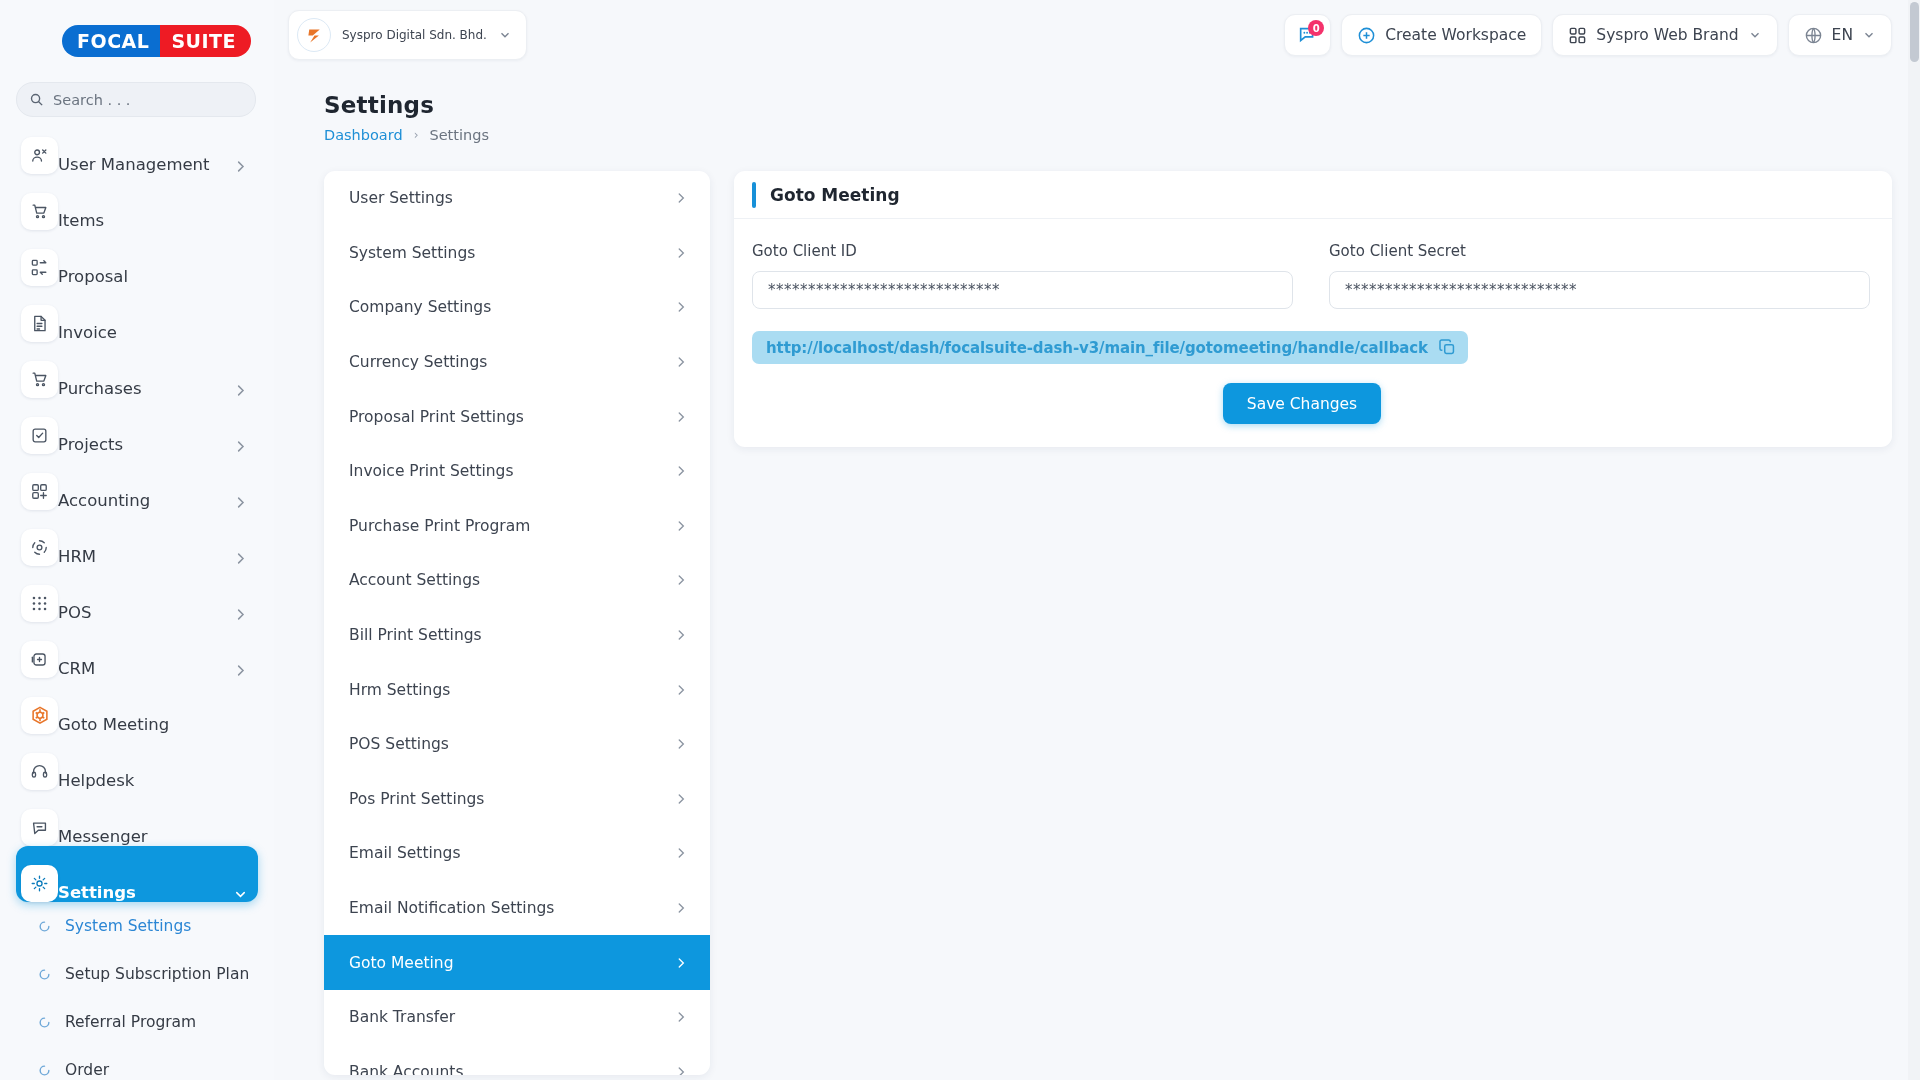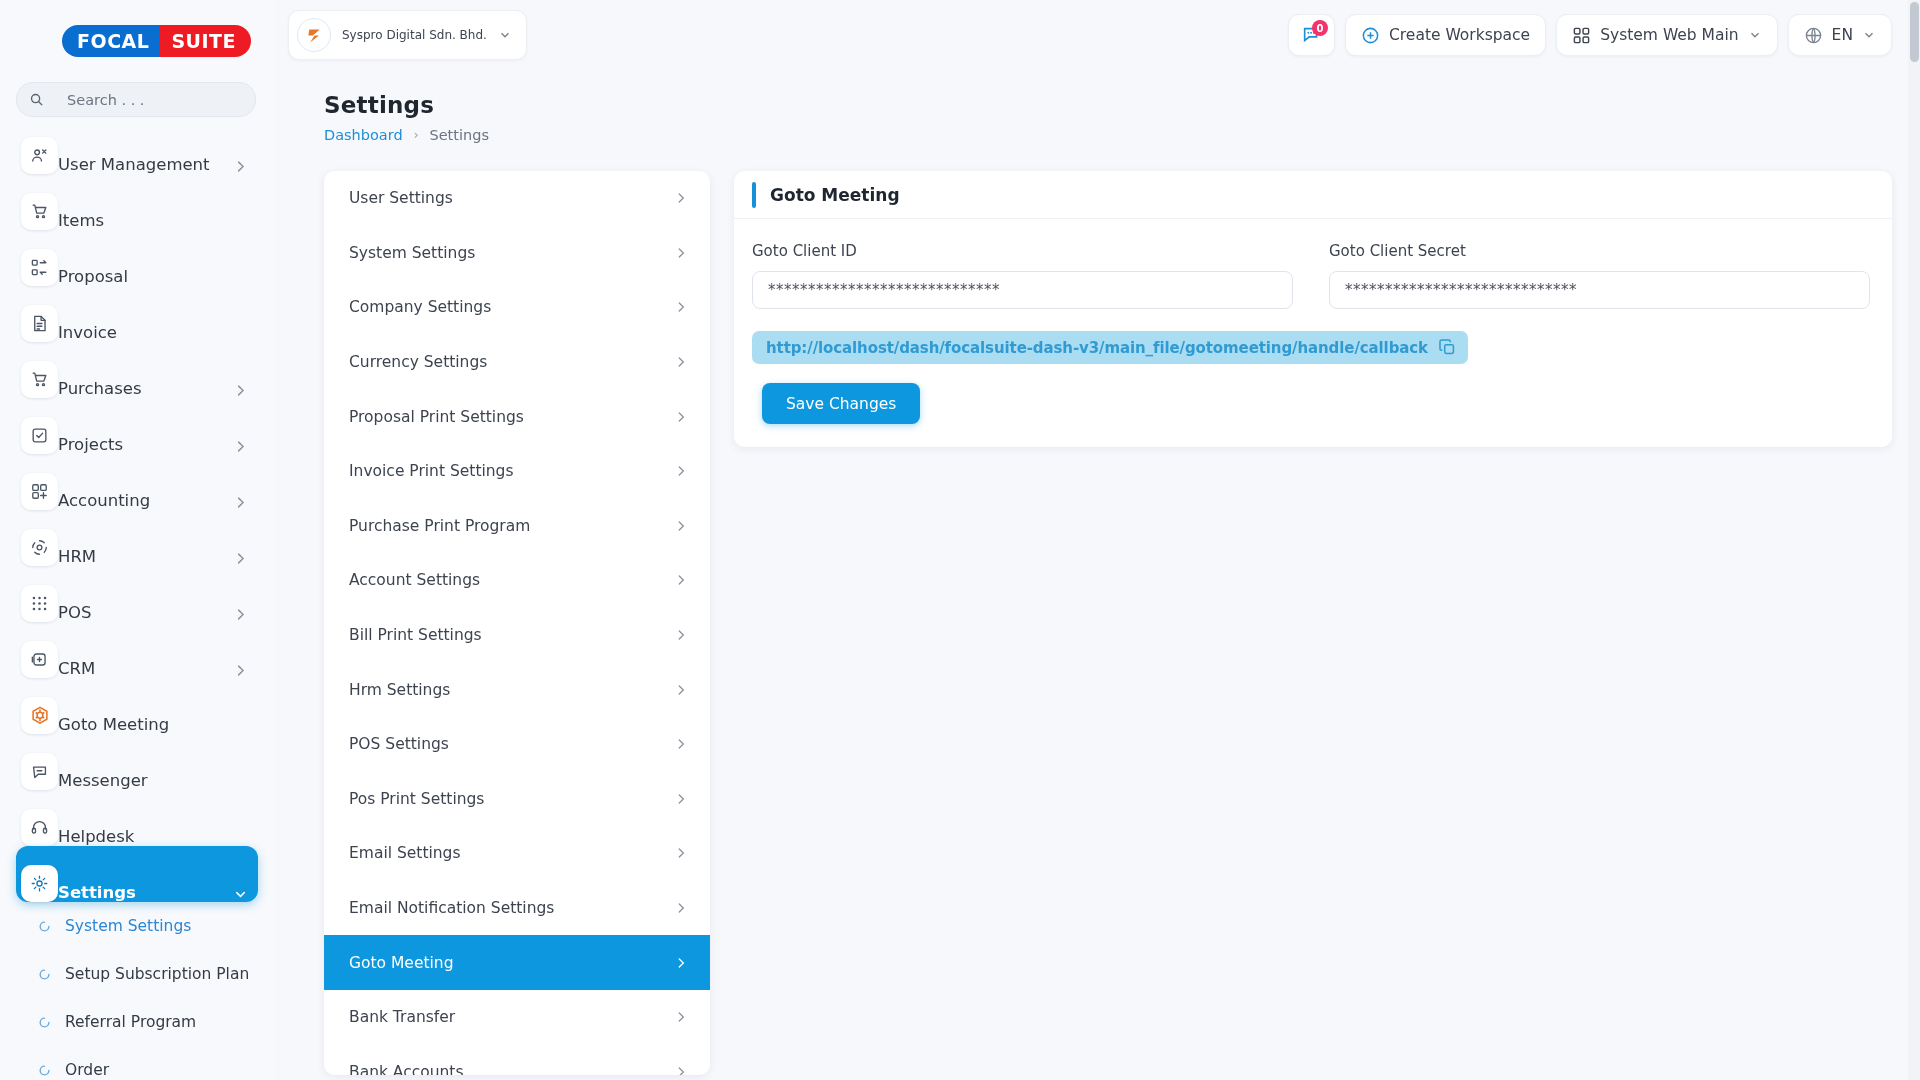--- a/index.html
+++ b/index.html
@@ -22,21 +22,21 @@
     height: 82px; display: flex; align-items: center; padding-left: 62px;
   }
   .logo-pill { display: inline-flex; border-radius: 30px; overflow: hidden;
     font-weight: bold; font-size: 19px; letter-spacing: .5px; }
   .logo-a { background: #0a6ed1; color: #fff; padding: 5px 11px 5px 15px; }
   .logo-b { background: #ee1b24; color: #fff; padding: 5px 15px 5px 11px; text-align: center; }
 
   #search-box {
     margin: 0 18px 10px 16px; height: 35px;
     background: #eef1f6; border: 1px solid #e4e8ee; border-radius: 17px;
-    display: flex; align-items: center; padding: 0 12px; gap: 23px;
+    display: flex; align-items: center; padding: 0 12px; gap: 9px;
   }
   #search-box .sicon { width: 15px; height: 15px; flex: none; }
   #search-input {
     border: none; outline: none; background: transparent;
     font-family: inherit; font-size: 14.5px; color: #5a6472; width: 100%;
   }
   #search-input::placeholder { color: #6b7480; }
 
   #nav-scroll {
     position: absolute; top: 118px; left: 0; right: 0; bottom: 0;
@@ -156,21 +156,21 @@
   #callback-pill {
     display: inline-flex; align-items: flex-end; gap: 10px;
     background: #aadcf2; border-radius: 7px; padding: 7px 11px 7px 14px;
   }
   #callback-url {
     font-size: 15px; font-weight: bold; color: #2f9bd2; letter-spacing: -.1px;
   }
   #copy-btn { width: 19px; height: 19px; color: #2f9bd2; cursor: pointer; flex: none; }
   #callback-note { font-size: 12.5px; color: #e8737d; margin-top: 8px; padding-left: 2px; }
 
-  #detail-foot { padding: 19px 22px 23px 16px; display: flex; justify-content: flex-start; margin-left: 12px; }
+  #detail-foot { padding: 19px 22px 23px 0; display: flex; justify-content: center; }
   #save-btn {
     background: #0d97de; color: #fff; border: none; border-radius: 8px;
     height: 41px; padding: 0 24px; font-family: inherit; font-size: 15.5px;
     cursor: pointer; box-shadow: 0 2px 7px rgba(13,151,222,.35);
   }
 
   
   #win-scroll {
     position: absolute; right: 0; top: 0; width: 12px; height: 1080px;
     background: #f1f3f6;
@@ -333,35 +333,35 @@
             <path d="M12 2.6l7.5 4.3v8.6L12 19.8 4.5 15.5V6.9z"></path>
             <circle cx="12" cy="11.2" r="3.2"></circle>
             <path d="M12 4.5v3.4M12 14.4v3.4M7.3 8.2l2.6 1.6M14.1 12.8l2.6 1.6M16.7 8.2l-2.6 1.6M9.9 12.8l-2.6 1.6"></path>
           </svg>
         </span>
         <span class="nav-label">Goto Meeting</span>
       </div>
       <div class="nav-item">
         <span class="nav-ico">
           <svg width="19" height="19" viewBox="0 0 24 24" fill="none" stroke="currentColor" stroke-width="1.7" stroke-linecap="round" stroke-linejoin="round">
-            <path d="M4.5 6.5h15v9h-9l-4.5 4z"></path>
-            <path d="M9 11h6"></path>
-          </svg>
-        </span>
-        <span class="nav-label">Messenger</span>
-      </div>
-      <div class="nav-item">
-        <span class="nav-ico">
-          <svg width="19" height="19" viewBox="0 0 24 24" fill="none" stroke="currentColor" stroke-width="1.7" stroke-linecap="round" stroke-linejoin="round">
             <path d="M4.5 14v-2a7.5 7.5 0 0 1 15 0v2"></path>
             <rect x="3" y="13" width="4" height="6" rx="2"></rect>
             <rect x="17" y="13" width="4" height="6" rx="2"></rect>
           </svg>
         </span>
         <span class="nav-label">Helpdesk</span>
+      </div>
+      <div class="nav-item">
+        <span class="nav-ico">
+          <svg width="19" height="19" viewBox="0 0 24 24" fill="none" stroke="currentColor" stroke-width="1.7" stroke-linecap="round" stroke-linejoin="round">
+            <path d="M4.5 6.5h15v9h-9l-4.5 4z"></path>
+            <path d="M9 11h6"></path>
+          </svg>
+        </span>
+        <span class="nav-label">Messenger</span>
       </div>
       <div class="nav-item active">
         <span class="nav-ico">
           <svg width="19" height="19" viewBox="0 0 24 24" fill="none" stroke="currentColor" stroke-width="1.7" stroke-linecap="round" stroke-linejoin="round">
             <circle cx="12" cy="12" r="3.2"></circle>
             <path d="M12 2.8v2.6M12 18.6v2.6M21.2 12h-2.6M5.4 12H2.8M18.5 5.5l-1.9 1.9M7.4 16.6l-1.9 1.9M18.5 18.5l-1.9-1.9M7.4 7.4L5.5 5.5"></path>
           </svg>
         </span>
         <span class="nav-label">Settings</span>
         <svg class="nav-chev" viewBox="0 0 24 24" fill="none" stroke="currentColor" stroke-width="2.4" stroke-linecap="round">
@@ -431,21 +431,21 @@
     <span>Create Workspace</span>
   </div>
 
   <div class="tb-btn">
     <svg width="19" height="19" viewBox="0 0 24 24" fill="none" stroke="#3d4450" stroke-width="1.8">
       <rect x="3" y="3" width="7" height="7" rx="1.5"></rect>
         <rect x="14" y="3" width="7" height="7" rx="1.5"></rect>
       <rect x="3" y="14" width="7" height="7" rx="1.5"></rect>
         <rect x="14" y="14" width="7" height="7" rx="1.5"></rect>
     </svg>
-    <span>System Web Main</span>
+    <span>Syspro Web Brand</span>
     <svg class="chev-sm" viewBox="0 0 24 24" fill="none" stroke="currentColor" stroke-width="2.4">
         <path d="M6 9l6 6 6-6"></path>
       </svg>
   </div>
 
   <div class="tb-btn">
     <svg width="19" height="19" viewBox="0 0 24 24" fill="none" stroke="#7b8492" stroke-width="1.7">
       <circle cx="12" cy="12" r="9"></circle>
         <path d="M3 12h18M12 3c2.6 3 2.6 15 0 18M12 3c-2.6 3-2.6 15 0 18"></path>
     </svg>

